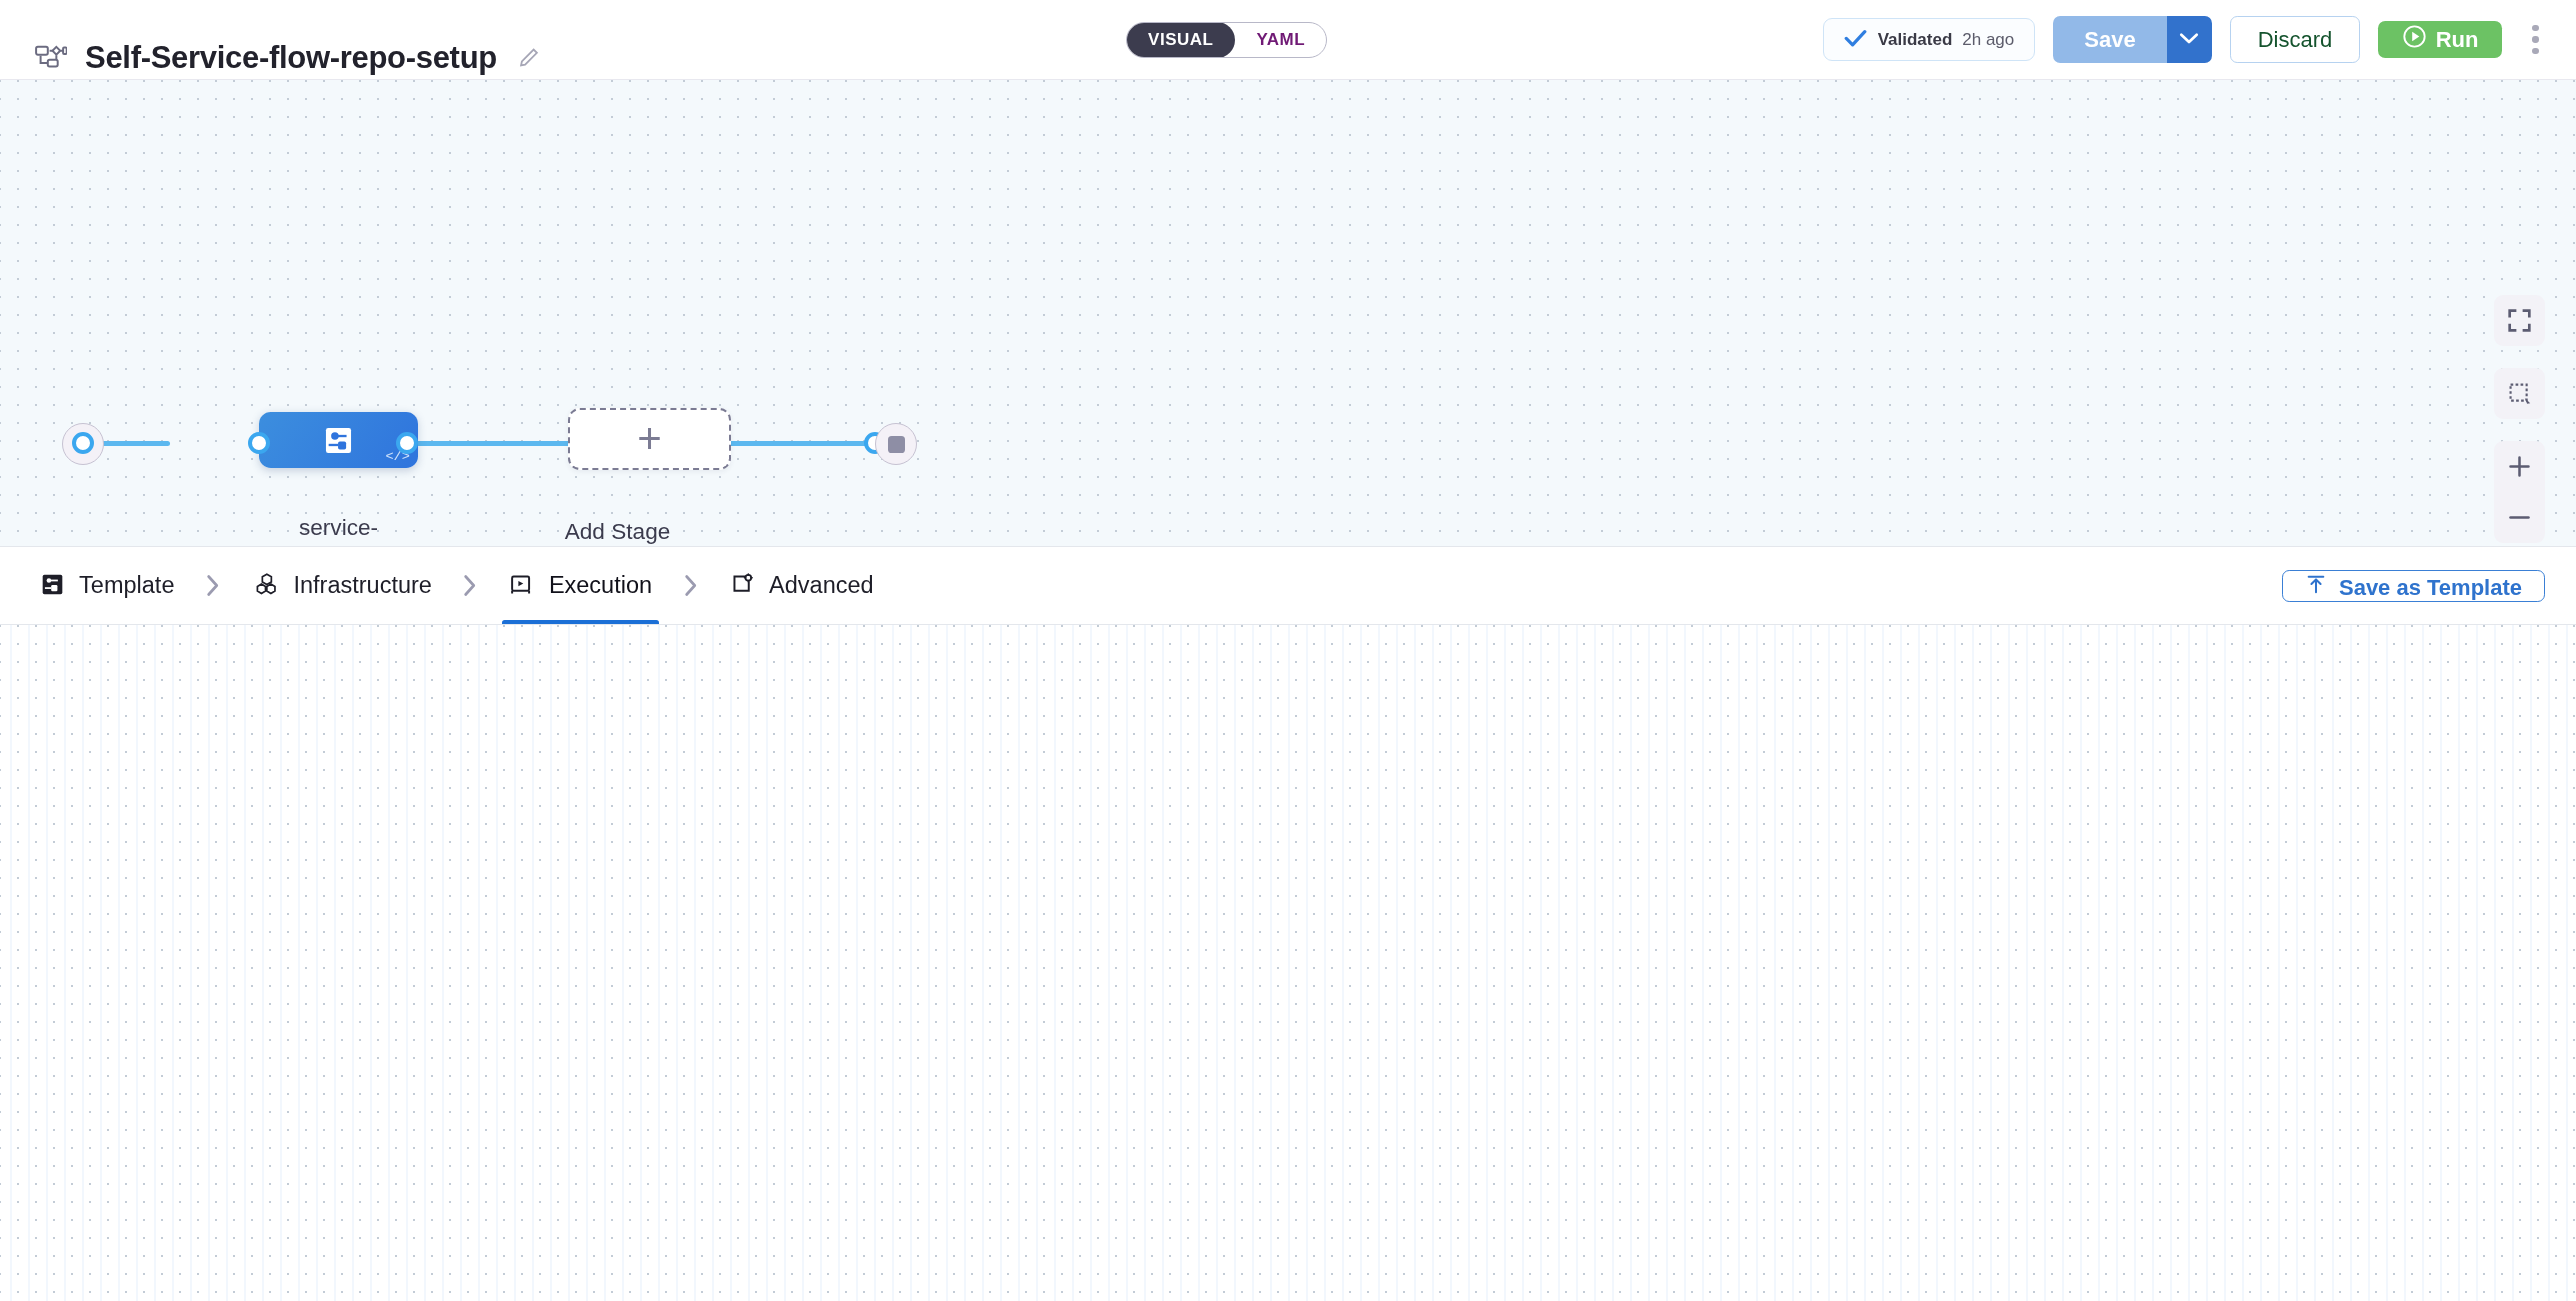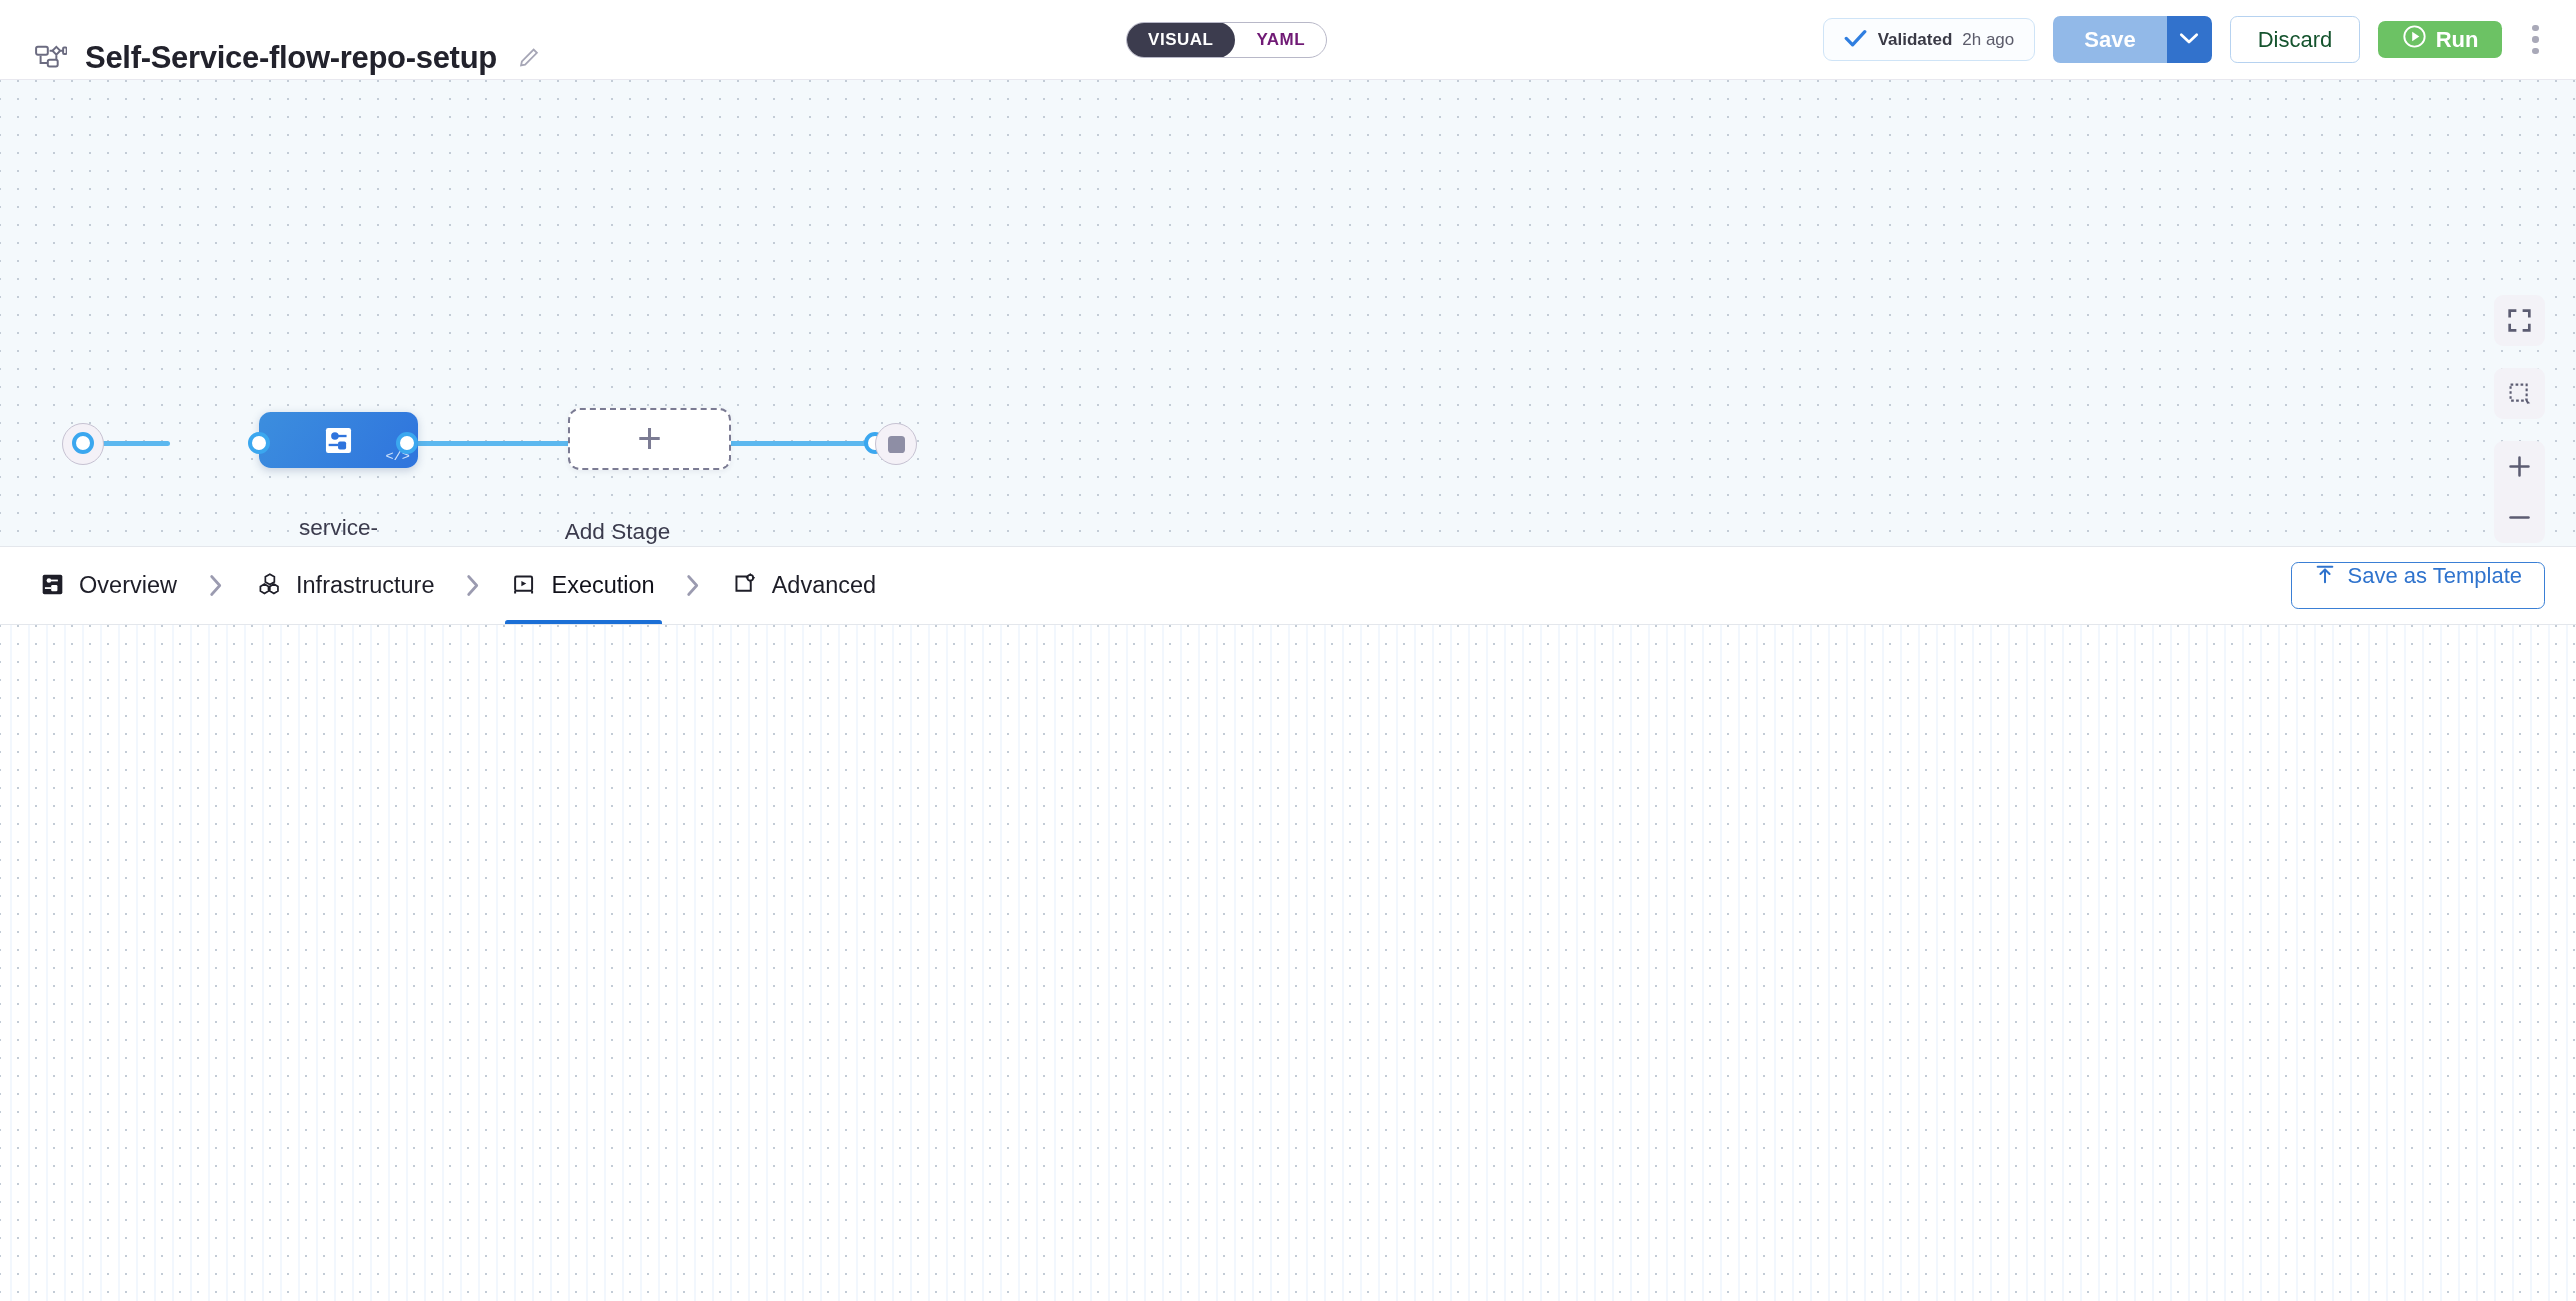--- a/index.html
+++ b/index.html
@@ -175,30 +175,30 @@
     position: absolute;
     left: -3.6px; right: -3.6px; bottom: 0;
     height: 4.5px;
     background: #1b6fd6;
     border-radius: 2.7px 2.7px 0 0;
   }
   .tab-sep { padding: 0 27px; display: flex; align-items: center; }
   .save-template-btn {
     margin-left: auto;
     display: flex;
-    align-items: flex-start;
+    align-items: flex-end;
     gap: 11.8px;
-    height: 47px;
+    height: 32px;
     padding: 0 22px;
     border: 0.9px solid #3a7fd5;
     border-radius: 7.2px;
     background: #ffffff;
     color: #2f73cd;
     font-size: 22px;
-    font-weight: normal;
+    font-weight: bold;
     cursor: pointer;
     white-space: nowrap;
     font-family: inherit;
   }
 
   
   .step-canvas {
     position: relative;
     height: 677px;
     background-color: #ffffff;
@@ -462,21 +462,21 @@
     <div class="tab">
       <span>
         <svg width="25" height="25" viewBox="0 0 28 28" fill="none">
           <rect x="3" y="3" width="22" height="22" rx="2" fill="#1e1e28"></rect>
           <circle cx="10" cy="9.5" r="2.6" fill="#ffffff"></circle>
           <path d="M12 9.5 h8" stroke="#ffffff" stroke-width="2"></path>
           <path d="M5.5 18 h7" stroke="#ffffff" stroke-width="2"></path>
           <rect x="12.5" y="14.5" width="7" height="7" rx="1.4" fill="#ffffff"></rect>
         </svg>
       </span>
-      <span class="tab-label">Overview</span>
+      <span class="tab-label">Template</span>
     </div>
 
     <span class="tab-sep">
       <svg width="16.3" height="27" viewBox="0 0 18 30" fill="none">
         <path d="M4 5 L13 15 L4 25" stroke="#9b9bb0" stroke-width="3" stroke-linecap="round" stroke-linejoin="round"></path>
       </svg>
     </span>
 
     <div class="tab">
       <span>

